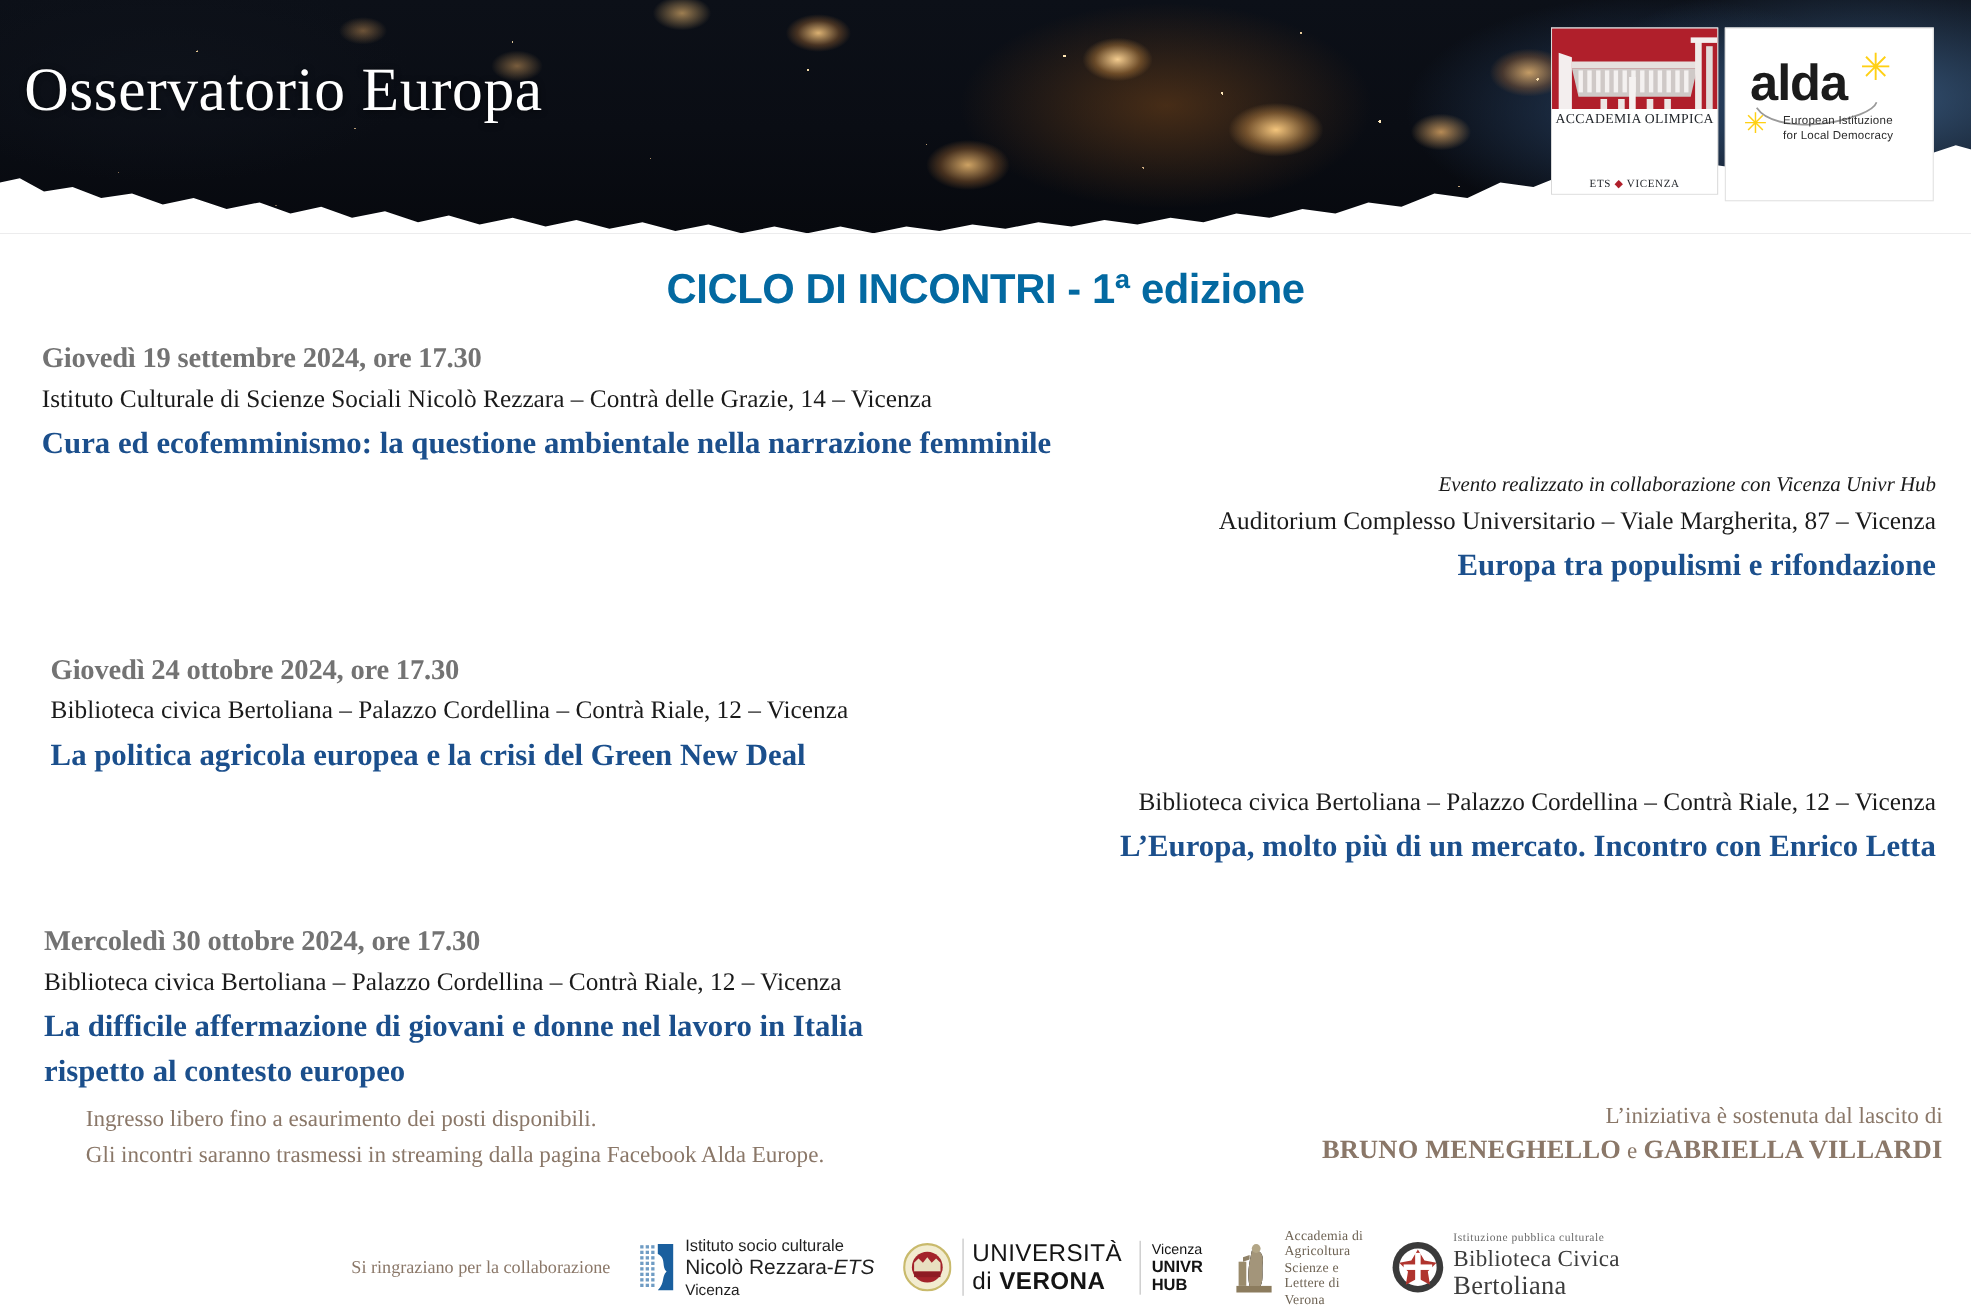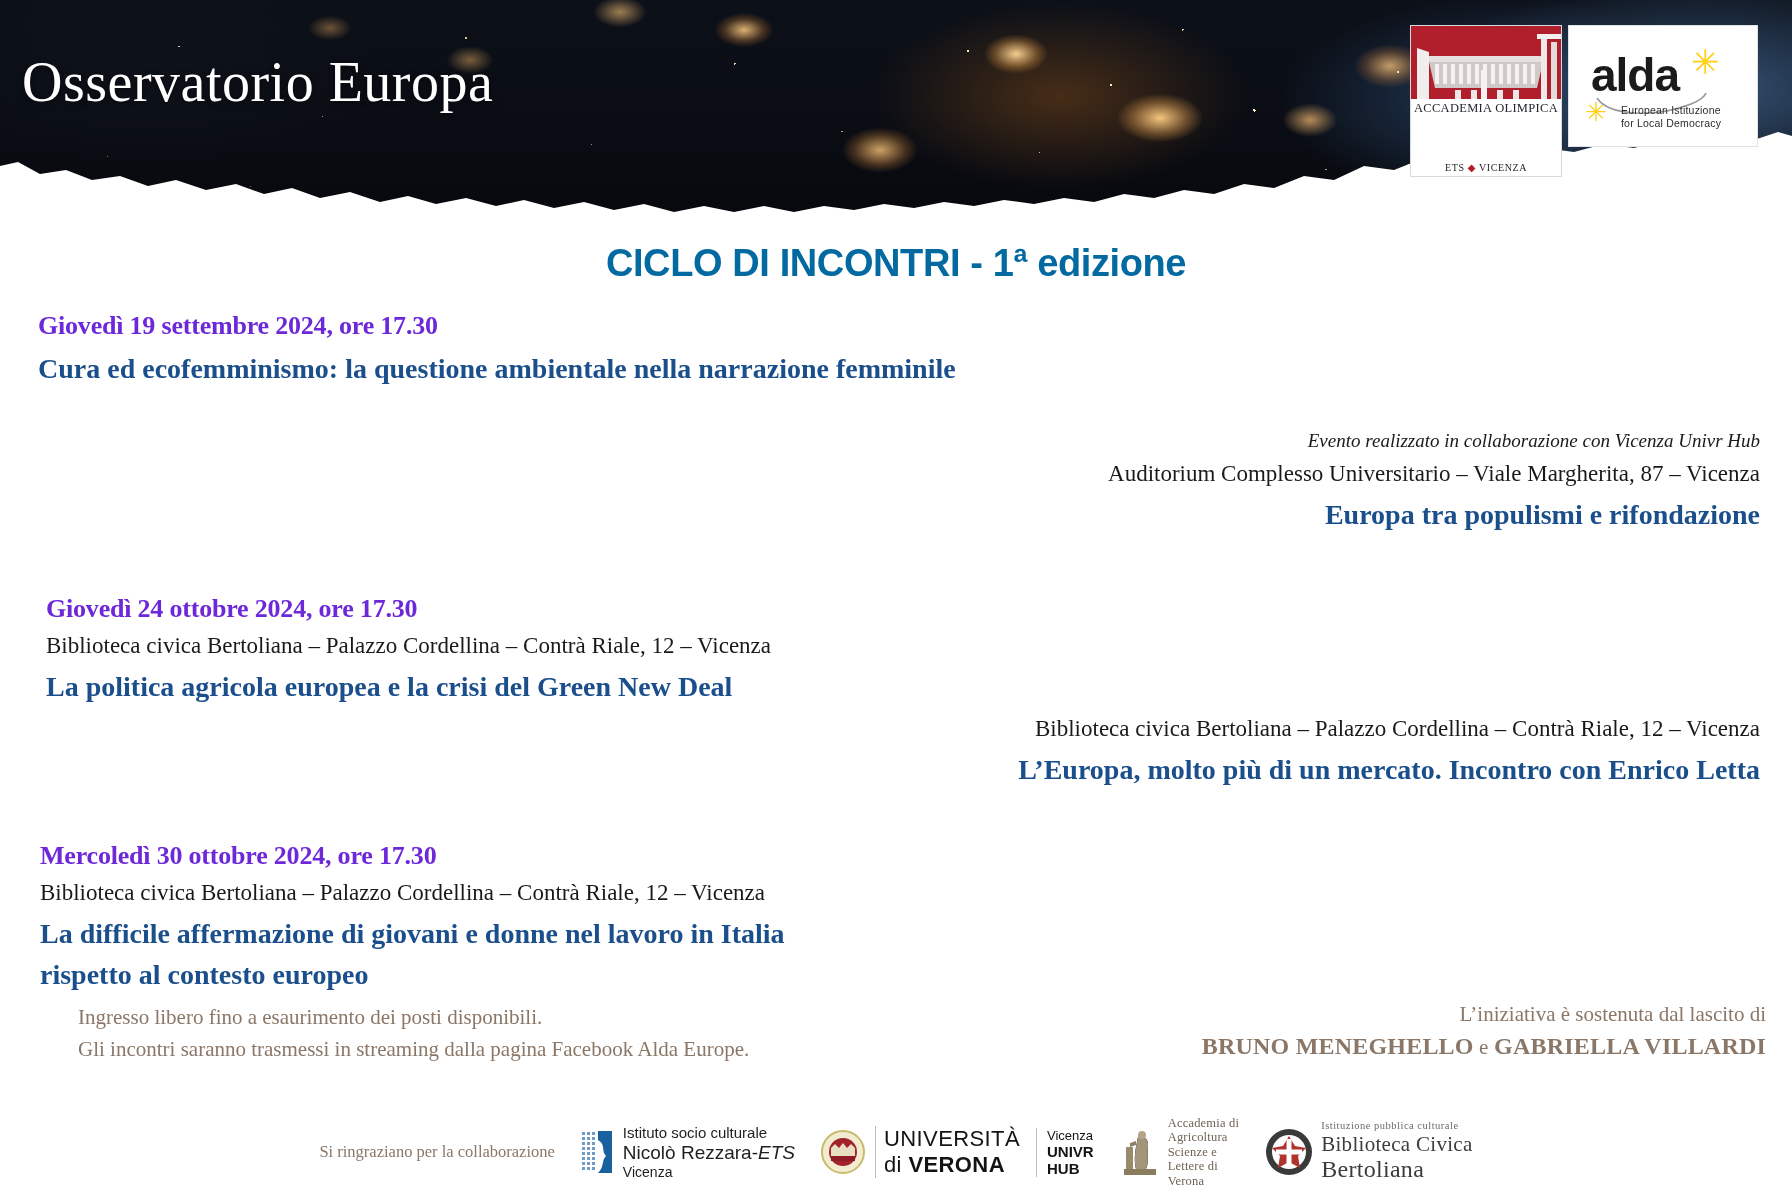--- a/index.html
+++ b/index.html
@@ -144,21 +144,21 @@
     font-size: 10px;
     letter-spacing: .6px;
     color: #23272c;
     font-family: "Liberation Serif", "DejaVu Serif", serif;
     margin-top: 46px;
   }
   .accademia-caption .l2 .dia { color: #b01f2b; }
 
   .logo-alda {
     width: 190px;
-    height: 122px;
+    height: 158px;
     background: #ffffff;
     border: 1px solid #e2e2e2;
     box-sizing: border-box;
     position: relative;
   }
   .alda-word {
     position: absolute;
     left: 22px;
     top: 26px;
     font-family: "Liberation Sans", "DejaVu Sans", sans-serif;
@@ -215,21 +215,21 @@
     margin-top: 26px;
     height: 690px;
   }
   .event {
     position: absolute;
   }
   .event .date {
     font-family: "Liberation Serif", "DejaVu Serif", serif;
     font-weight: bold;
     font-size: 26px;
-    color: #6d28d9;
+    color: #737373;
     letter-spacing: -0.2px;
     white-space: nowrap;
   }
   .event .note {
     font-family: "Liberation Serif", "DejaVu Serif", serif;
     font-style: italic;
     font-size: 19px;
     color: #1a1a1a;
     margin-top: 10px;
     white-space: nowrap;
@@ -448,20 +448,21 @@
 </div>
 
 <div class="main">
 
   <div class="ciclo">CICLO DI INCONTRI - 1ª edizione</div>
 
   <div class="events">
 
     <div class="event" id="ev-1">
       <div class="date">Giovedì 19 settembre 2024, ore 17.30</div>
+      <div class="venue">Istituto Culturale di Scienze Sociali Nicolò Rezzara – Contrà delle Grazie, 14 – Vicenza</div>
       <div class="etitle">Cura ed ecofemminismo: la questione ambientale nella narrazione femminile</div>
     </div>
 
     <div class="event right" id="ev-2">
       <div class="note">Evento realizzato in collaborazione con Vicenza Univr Hub</div>
       <div class="venue">Auditorium Complesso Universitario – Viale Margherita, 87 – Vicenza</div>
       <div class="etitle">Europa tra populismi e rifondazione</div>
     </div>
 
     <div class="event" id="ev-3">

